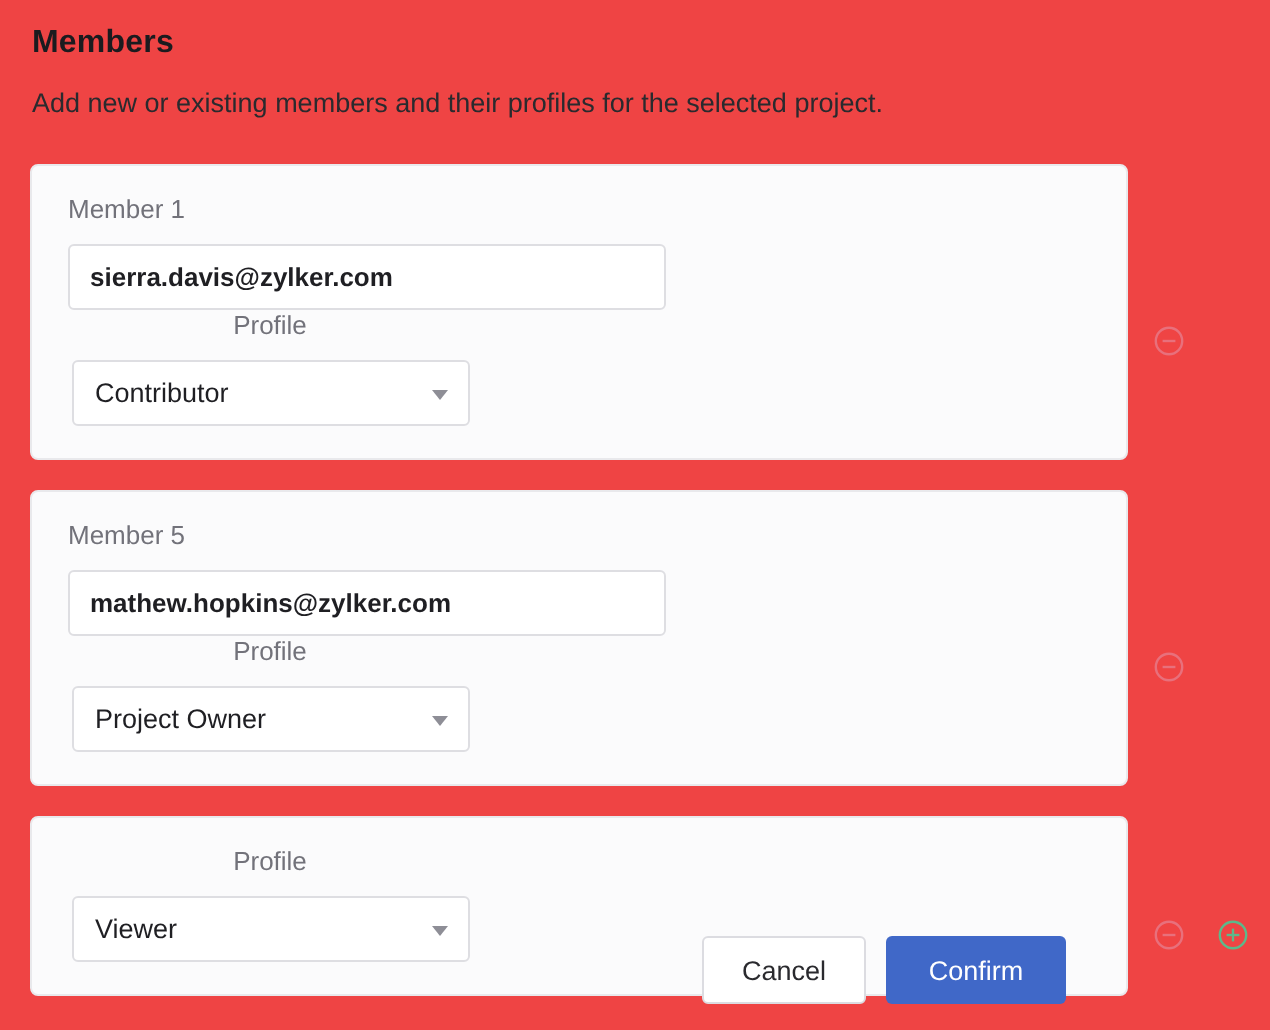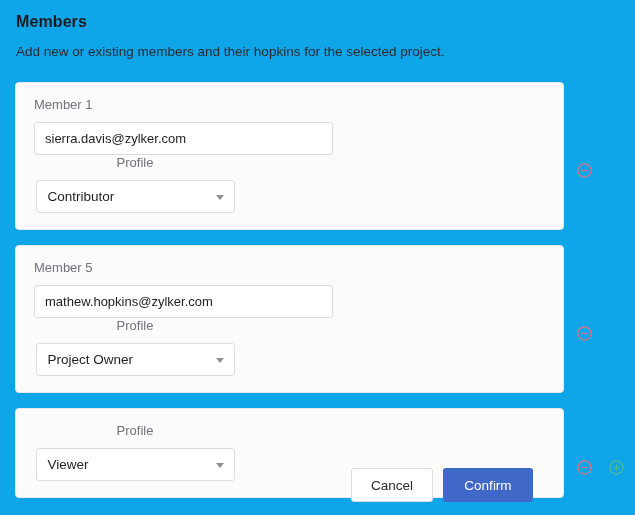--- a/index.html
+++ b/index.html
@@ -10,21 +10,21 @@
     height: 515px;
     background: #ffffff;
     font-family: "Liberation Sans", sans-serif;
     -webkit-font-smoothing: antialiased;
   }
 
   .page {
     position: relative;
     width: 635px;
     height: 515px;
-    background: #0ea5e9;
+    background: #ef4444;
     overflow: hidden;
   }
 
   
   .header { padding: 12px 0 0 16px; }
   .page-title {
     font-size: 16px;
     font-weight: bold;
     color: #1b1b1f;
     line-height: 20px;
@@ -75,20 +75,21 @@
     width: 299px;
     height: 33px;
     border: 1px solid #dedee2;
     border-radius: 3px;
     background: #ffffff;
     font-family: "Liberation Sans", sans-serif;
     font-size: 13px;
     color: #1f1f23;
     padding: 0 10px;
     outline: none;
+    font-weight: bold;
   }
   .text-input::placeholder { color: #aaaab2; }
 
   .select-wrap {
     position: relative;
     width: 199px;
     height: 33px;
   }
   .select-box {
     width: 199px;
@@ -171,21 +172,21 @@
     margin-left: 10px;
   }
 </style>
 </head>
 <body>
 
 <div class="page">
 
   <div class="header">
     <h1 class="page-title">Members</h1>
-    <p class="page-subtitle">Add new or existing members and their hopkins for the selected project.</p>
+    <p class="page-subtitle">Add new or existing members and their profiles for the selected project.</p>
   </div>
 
   <div class="members-list">
 
     <div class="member-row">
       <div class="member-card">
         <div class="field-group member">
           <span class="field-label">Member 1</span>
           <input class="text-input" type="text" value="sierra.davis@zylker.com" style="">
         </div>

